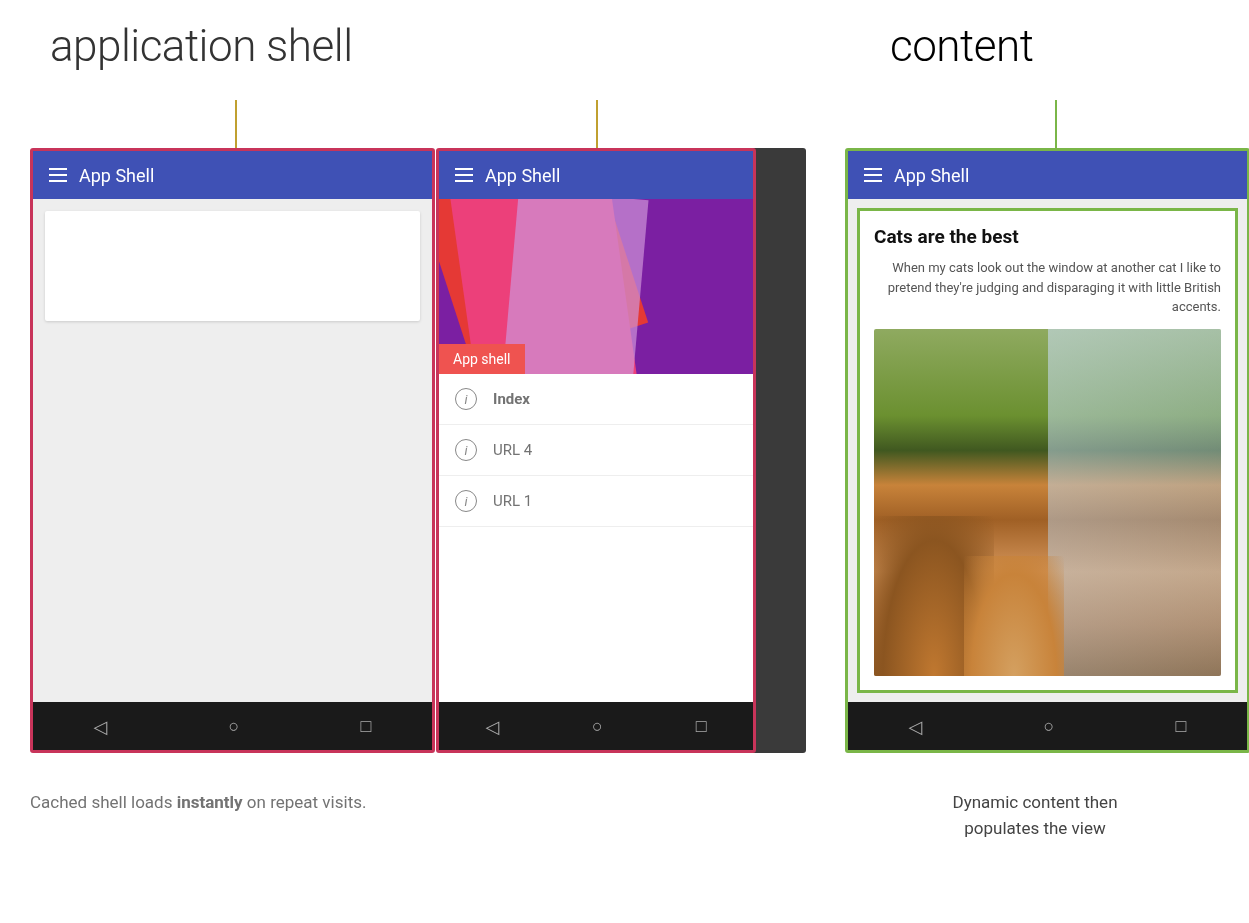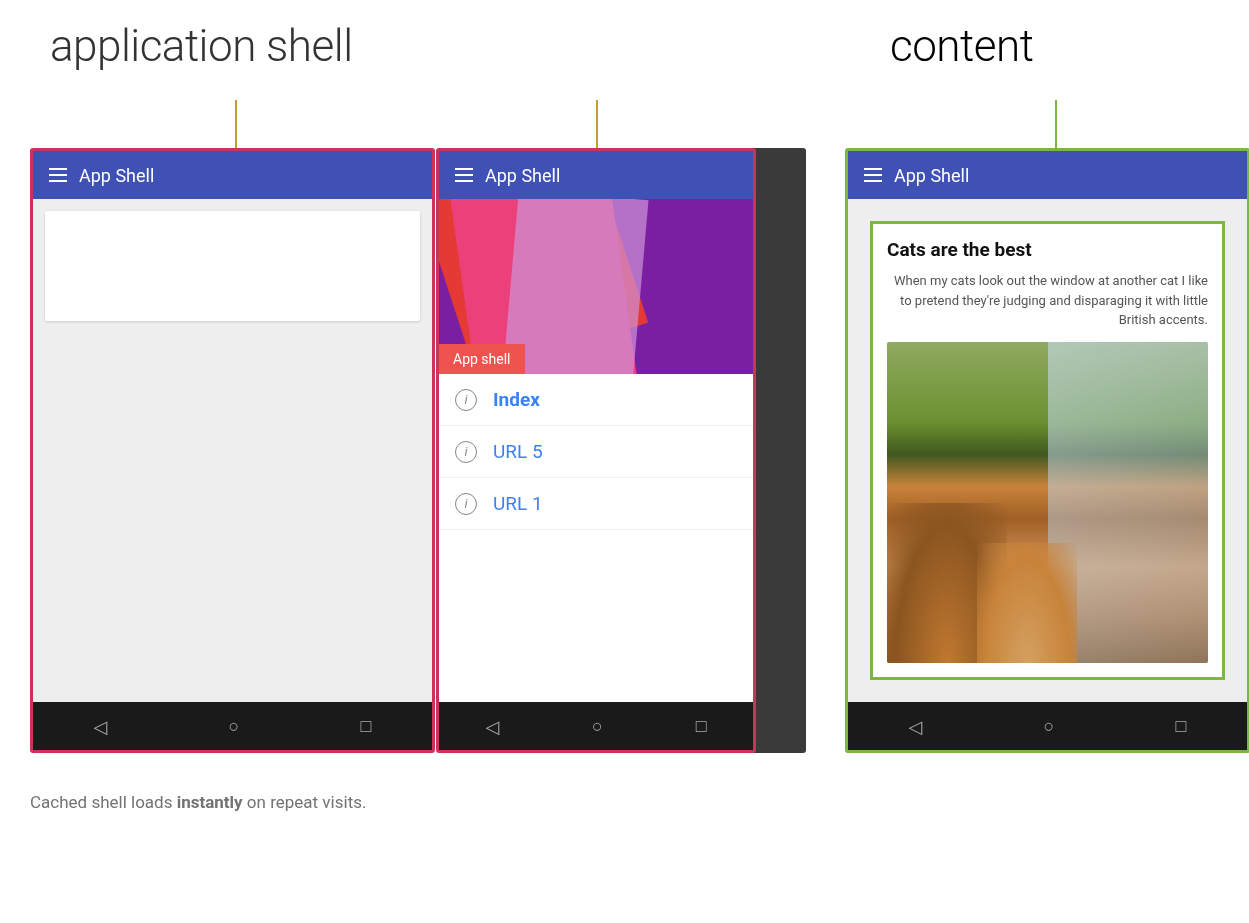--- a/index.html
+++ b/index.html
@@ -45,22 +45,22 @@
     .list-item {
       display: flex;
       align-items: center;
       padding: 14px 16px;
       gap: 16px;
       border-bottom: 1px solid #eeeeee;
       background: white;
     }
 
     .list-item-text {
-      font-size: 19px;
-      color: #3b82f6;
+      font-size: 15px;
+      color: #737373;
       text-align: center;
     }
 
     .list-item-bold {
       font-weight: 700;
     }
 
     .info-icon {
       width: 22px;
       height: 22px;
@@ -327,21 +327,21 @@
     
     .right-phone-body {
       flex: 1;
       background: #eeeeee;
       display: flex;
       flex-direction: column;
     }
 
     .right-content-border {
       border: 3px solid #7ab648;
-      margin: 22px;
+      margin: 9px;
       background: white;
       flex: 1;
       padding: 14px;
       display: flex;
       flex-direction: column;
     }
 
     
     .cat-img-area {
       flex: 1;
@@ -444,21 +444,21 @@
         <div class="ch-label">App shell</div>
       </div>
 
       <div class="center-list">
         <div class="list-item">
           <div class="info-icon">i</div>
           <span class="list-item-text list-item-bold">Index</span>
         </div>
         <div class="list-item">
           <div class="info-icon">i</div>
-          <span class="list-item-text">URL 5</span>
+          <span class="list-item-text">URL 4</span>
         </div>
         <div class="list-item">
           <div class="info-icon">i</div>
           <span class="list-item-text">URL 1</span>
         </div>
       </div>
 
       <div class="nav-bar">
         <span class="nav-icon">◁</span>
         <span class="nav-icon">○</span>
@@ -492,14 +492,18 @@
 
     <div class="nav-bar">
       <span class="nav-icon">◁</span>
       <span class="nav-icon">○</span>
       <span class="nav-icon">□</span>
     </div>
   </div>
 
   <div class="caption-left">Cached shell loads <strong>instantly</strong> on repeat visits.</div>
 
+  <div class="caption-right">
+    <div>Dynamic content then</div>
+    <div>populates the view</div>
+  </div>
 
 </div>
 
 </body></html>

